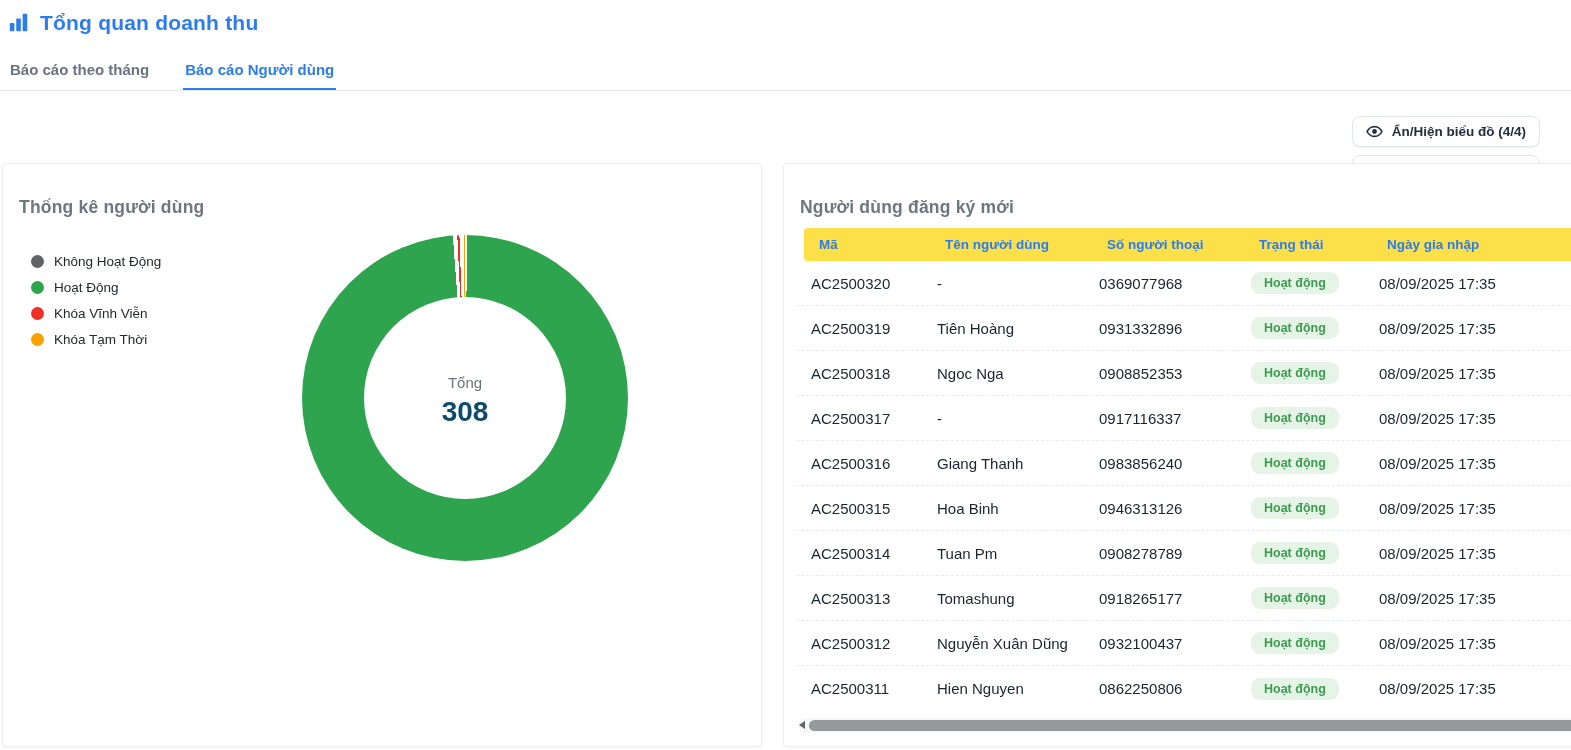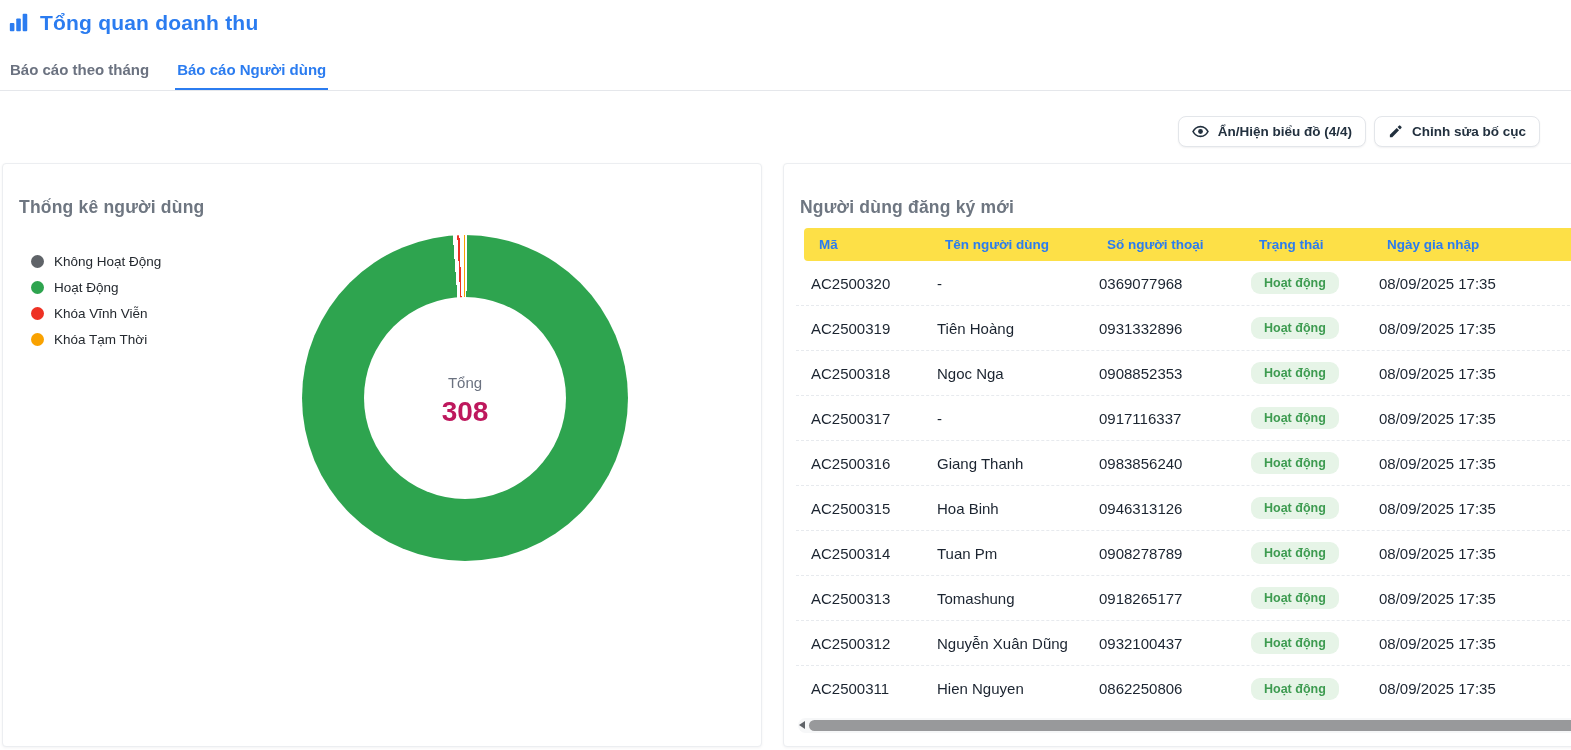--- a/index.html
+++ b/index.html
@@ -16,26 +16,26 @@
     width:1571px;height:750px;position:relative;overflow:hidden;
     background:#ffffff;
     font-family:"Liberation Sans", sans-serif;
     color:var(--text-dark);
   }
   
   .page-header{position:absolute;top:11px;left:8px;display:flex;align-items:center;gap:10px;}
   .page-header svg{display:block;}
   .page-title{font-size:21px;font-weight:bold;color:var(--accent);letter-spacing:.2px;}
   
-  .tabs{position:absolute;top:61px;left:8px;display:flex;gap:24px;}
+  .tabs{position:absolute;top:61px;left:8px;display:flex;gap:32px;}
   .tab{font-size:15px;font-weight:bold;color:#6b7280;padding:0 2px 10px 2px;cursor:pointer;border-bottom:3px solid transparent;}
   .tab.active{color:var(--accent);border-bottom-color:var(--accent);}
   .tabs-divider{position:absolute;top:90px;left:0;width:1571px;height:1px;background:#e5e7eb;}
   
-  .toolbar{position:absolute;top:116px;right:31px;display:flex;gap:8px;}
+  .toolbar{position:absolute;top:116px;right:31px;display:flex;gap:8px;flex-direction:column;}
   .tool-btn{
     display:flex;align-items:center;gap:9px;height:31px;padding:0 13px;
     background:#fff;border:1px solid #e3e6ea;border-radius:8px;
     font-family:inherit;font-size:13.5px;font-weight:bold;color:#22303e;
     box-shadow:0 1px 2px rgba(16,24,40,.06);cursor:pointer;white-space:nowrap;
   }
   .tool-btn svg{display:block;flex:none;}
   
   .card{
     position:absolute;top:163px;height:584px;background:#fff;
@@ -51,21 +51,21 @@
   .legend-dot{width:13px;height:13px;border-radius:50%;flex:none;}
   .legend-label{font-size:13.5px;color:#24292f;}
   
   .donut-wrap{position:absolute;left:299px;top:71px;width:326px;height:326px;}
   .donut{position:absolute;inset:0;border-radius:50%;}
   .donut-hole{
     position:absolute;inset:62px;border-radius:50%;background:#fff;
     display:flex;flex-direction:column;align-items:center;justify-content:center;gap:5px;
   }
   .donut-center-label{font-size:15px;color:#6b7280;margin-top:6px;}
-  .donut-center-value{font-size:28px;font-weight:bold;color:#be185d;text-align:right;}
+  .donut-center-value{font-size:28px;font-weight:bold;color:#0c4a6e;text-align:right;}
   
   .thead{
     position:absolute;left:20px;right:14px;top:64px;height:33px;
     display:grid;grid-template-columns:126px 162px 152px 128px 1fr;
     align-items:center;background:#fde047;border-radius:4px;
   }
   .th{padding-left:15px;font-size:13.5px;font-weight:bold;color:var(--accent);white-space:nowrap;}
   .tbody{position:absolute;left:12px;right:14px;top:97px;}
   .tr{
     height:45px;display:grid;grid-template-columns:126px 162px 152px 128px 1fr;

